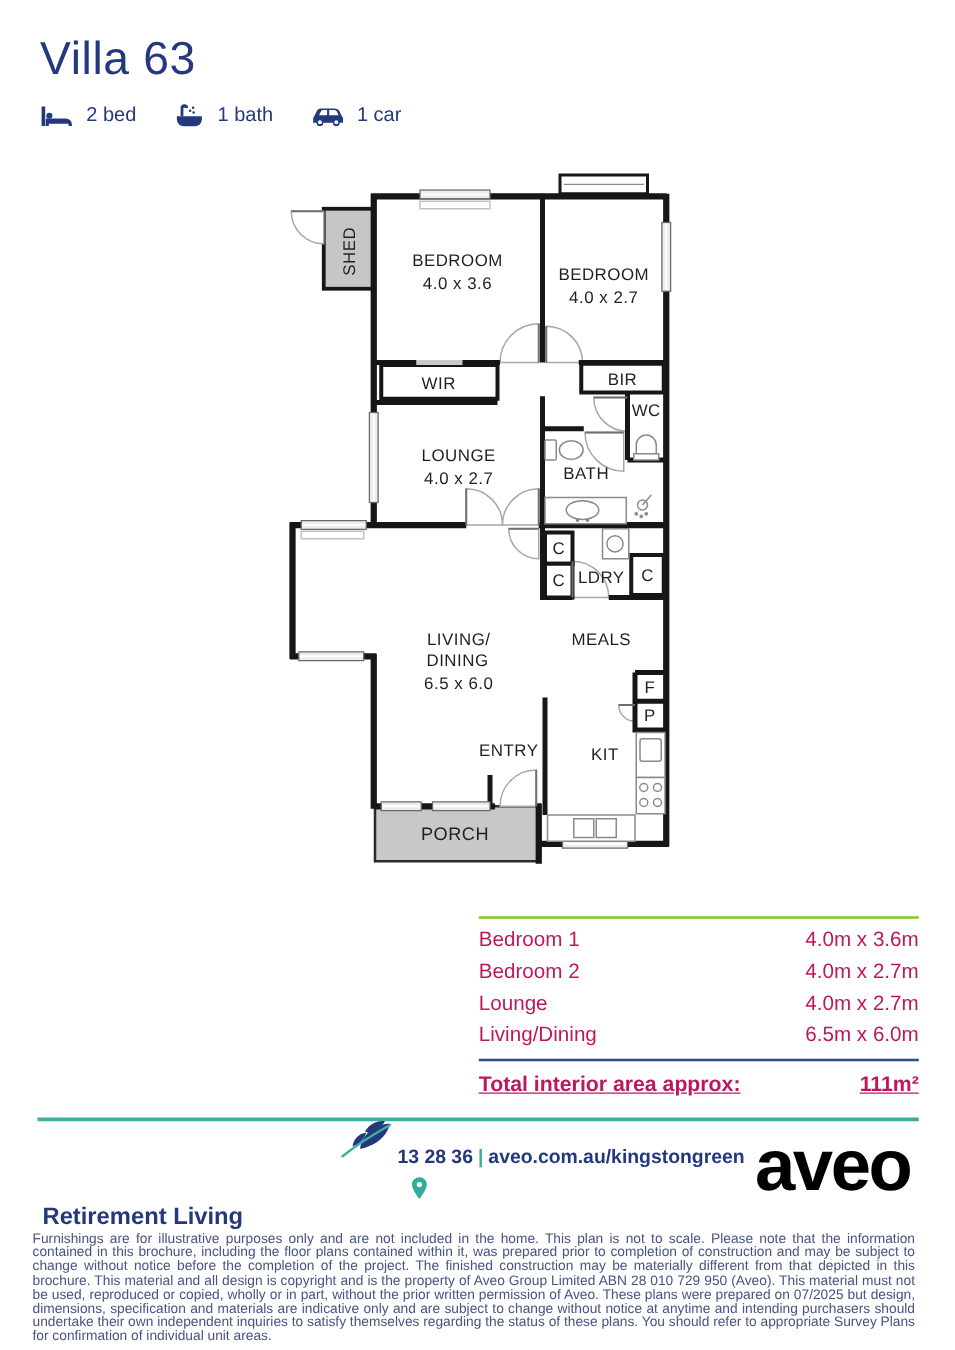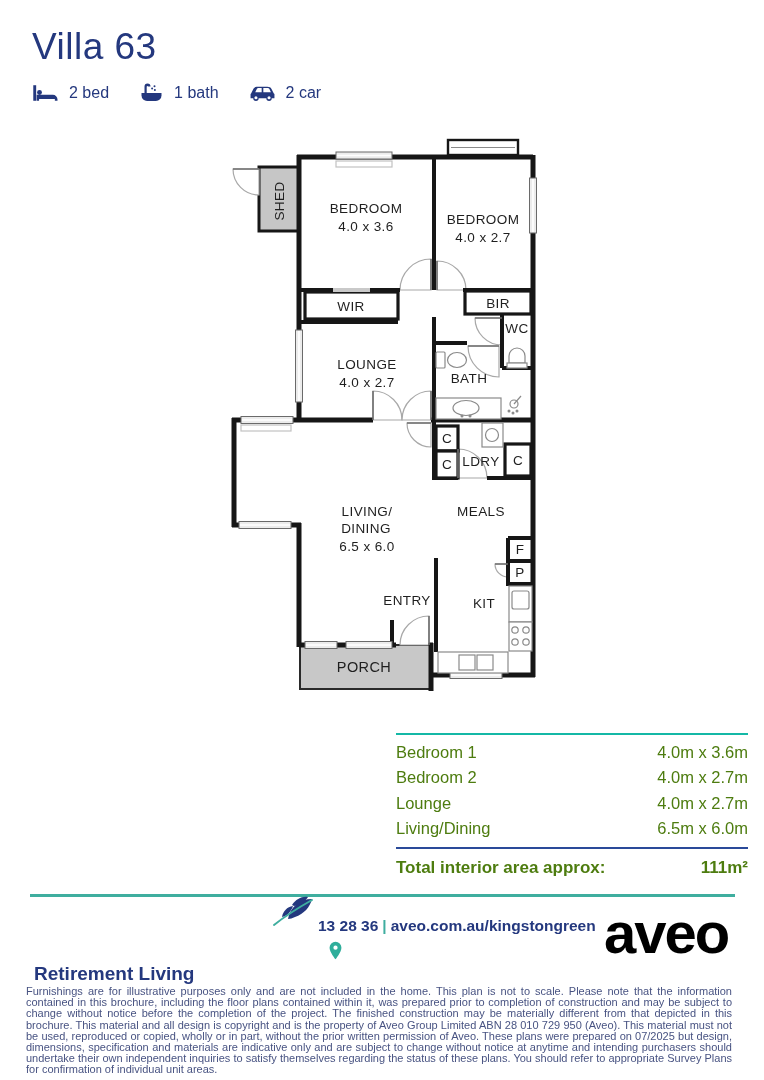--- a/index.html
+++ b/index.html
@@ -10,25 +10,25 @@
          color:#24387e;font-weight:normal;margin:0;}
   .features{position:absolute;left:32px;top:82px;display:flex;color:#24387e;}
   .feature{display:flex;align-items:center;margin-right:30px;}
   .feature .ic{display:inline-block;margin-right:10px;line-height:0;}
   .feature .lbl{font-size:16px;color:#24387e;}
   
   .plan{position:absolute;left:0;top:0;width:764px;height:1080px;}
   .plan text{font-family:"Liberation Sans",sans-serif;fill:#1f1f1f;}
   .rl{font-size:13.5px;letter-spacing:.4px;}
   
-  .dims{position:absolute;left:396px;top:733px;width:352px;border-top:2px solid #14b8a6;color:#4d7c0f;}
+  .dims{position:absolute;left:383px;top:733px;width:352px;border-top:2px solid #84cc16;color:#be185d;}
   .dims .row{display:flex;justify-content:space-between;font-size:16.5px;padding:3.2px 0;}
   .dims .row:first-child{padding-top:8px;}
   .dims .total{display:flex;justify-content:space-between;font-size:17px;font-weight:bold;
-               border-top:2px solid #2a4a99;margin-top:6px;padding-top:9px;}
+               border-top:2px solid #2a4a99;margin-top:6px;padding-top:9px;text-decoration:underline;}
   
   .tealrule{position:absolute;left:30px;top:894px;width:705px;height:3px;background:#3fae9f;}
   .kg-name{position:absolute;left:33px;top:916px;font-size:39px;color:#24387e;letter-spacing:.3px;}
   .kg-leaf{position:absolute;left:268px;top:893px;line-height:0;}
   .kg-tag{position:absolute;left:34px;top:963px;font-size:19px;font-weight:bold;color:#24387e;}
   .contact1{position:absolute;left:318px;top:917px;font-size:15.5px;font-weight:bold;color:#24387e;}
   .contact1 .sep{color:#3fae9f;padding:0 4px;}
   .contact2{position:absolute;left:328px;top:941px;font-size:15.5px;font-weight:bold;color:#24387e;
             display:flex;align-items:center;}
   .contact2 .ic{margin-right:6px;line-height:0;}
@@ -75,21 +75,21 @@
       <span class="ic">
         <svg width="27" height="20" viewBox="0 0 26 18">
             <g>
           <path fill="#24387e" d="M2 9.5 l2.2 -4.4 C5 3.4 6.4 3 8.4 3 h9.2 c2.2 0 3.4 .6 4.2 2.3 L23.9 9.5 24.5 10 v4 h-2.6 a2.6 2.6 0 0 1 -5.2 0 h-7.4 a2.6 2.6 0 0 1 -5.2 0 H1.5 v-4 z"></path>
           <path fill="#fff" d="M6 8.3 l1.4 -3 C7.9 4.4 8.6 4.2 9.6 4.2 h2.6 v4.1 z M13.8 8.3 V4.2 h3.6 c1.3 0 2 .4 2.5 1.5 l1.2 2.6 z"></path>
           <circle cx="6.7" cy="13.6" r="1.5" fill="#fff"></circle>
           <circle cx="19.3" cy="13.6" r="1.5" fill="#fff"></circle>
         </g>
           </svg>
       </span>
-      <span class="lbl">2 car</span>
+      <span class="lbl">1 car</span>
     </div>
   </div>
 
   <svg class="plan" viewBox="0 0 764 1080">
 
     <rect x="300" y="645" width="130" height="44" fill="#c8c8c8" stroke="#2a2a2a" stroke-width="2"></rect>
     <rect x="259" y="167" width="40" height="64" fill="#c6c6c6" stroke="#161616" stroke-width="3"></rect>
 
     <g fill="#ffffff" stroke="#a8a8a8" stroke-width="1.2">
       <path d="M431 290 L400 290 A31 31 0 0 1 431 259 Z"></path>

